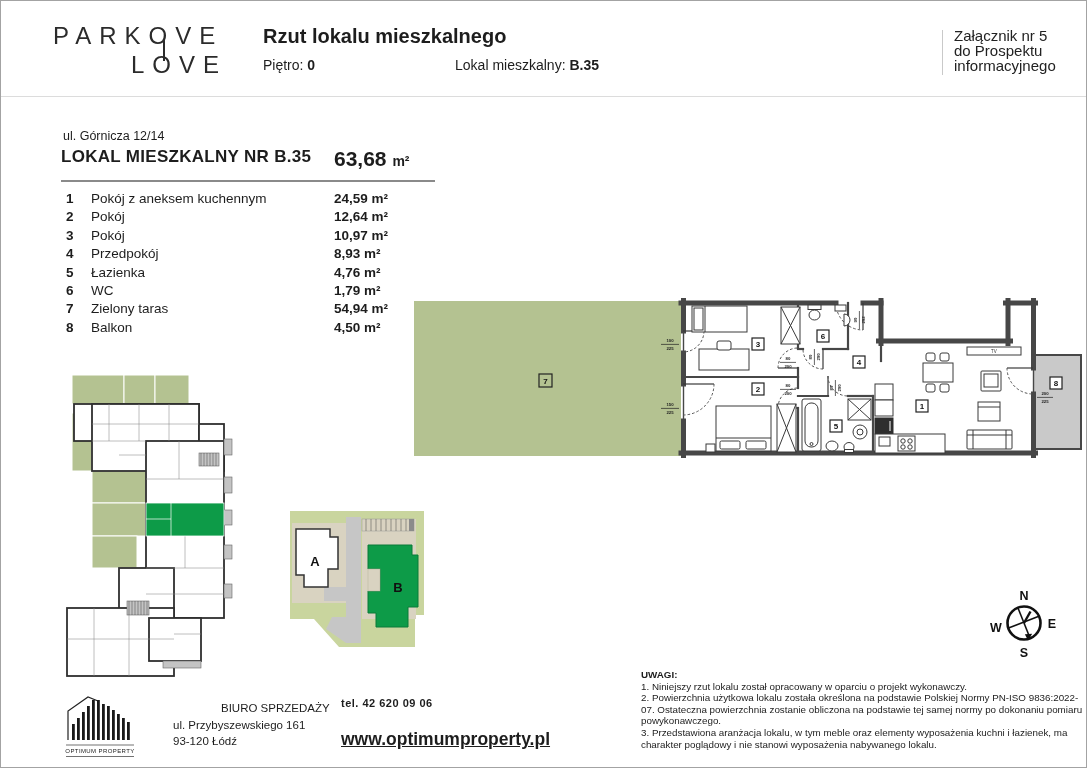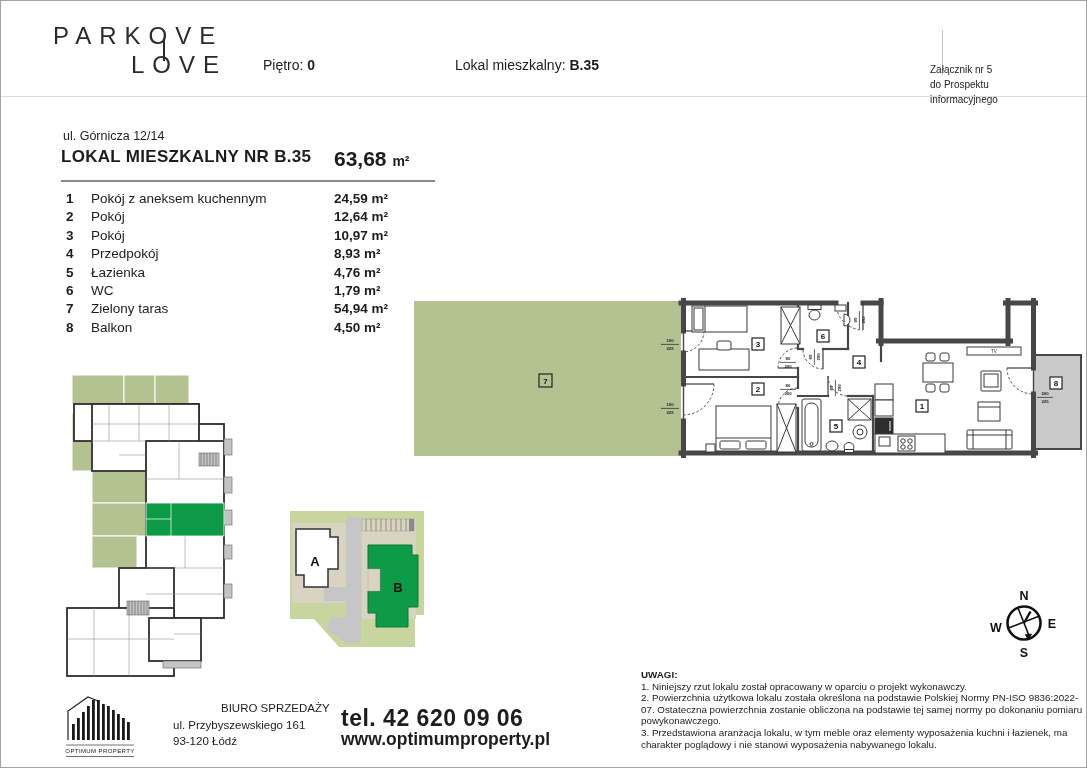--- a/index.html
+++ b/index.html
@@ -11,21 +11,21 @@
   
   .logo{left:52px;top:20px;font-size:24px;font-weight:300;letter-spacing:8px;color:#2b2b2b;line-height:29px;}
   .logo .l2{margin-left:78px;}
   .logo-tail{left:162px;top:38px;width:1.5px;height:22px;background:#2b2b2b;}
   .doc-title{left:262px;top:24px;font-size:20px;font-weight:700;}
   .sub-meta{left:262px;top:56px;font-size:14px;text-align:right;}
   .sub-meta .item2{position:absolute;left:96px;top:0;width:240px;}
   .specs{left:556px;top:27px;font-size:14px;line-height:29px;}
   b{font-weight:700;}
   .vline{left:941px;top:29px;width:1px;height:45px;background:#c9c9c9;}
-  .attachment{left:929px;top:27px;font-size:10px;line-height:15px;color:#222;margin-top:34px;}
+  .attachment{left:953px;top:27px;font-size:15px;line-height:15px;color:#222;}
   .header-rule{left:0;top:95px;width:1087px;height:1px;background:#dcdcdc;}
 
   
   .address{left:62px;top:128px;font-size:12.5px;}
   .unit-title{left:60px;top:146px;font-size:17px;font-weight:700;letter-spacing:.3px;}
   .unit-area{left:333px;top:146px;font-size:21px;font-weight:700;}
   .unit-area .u{font-size:14px;}
   .unit-rule{left:60px;top:179px;width:374px;height:1.5px;background:#8a8a8a;}
   .room-table{left:62px;top:190px;width:372px;}
   .room-row{position:relative;height:18.4px;font-size:13.5px;}
@@ -35,22 +35,22 @@
 
   .loc-title{left:62px;top:344px;font-size:13.5px;font-weight:700;}
 
   
   .notes{left:640px;top:668px;width:448px;font-size:9.8px;line-height:11.6px;color:#1c1c1c;}
   .notes .nh{font-weight:700;}
 
   
   .office{left:172px;top:699px;font-size:11.5px;line-height:16.5px;}
   .office .oh{font-weight:400;padding-left:48px;}
-  .phone{left:340px;top:696px;font-size:23px;font-weight:700;letter-spacing:.5px;margin-top:8px;}
-  .website{left:340px;top:728px;font-size:17.5px;font-weight:700;}
+  .phone{left:340px;top:696px;font-size:11px;font-weight:700;letter-spacing:.5px;}
+  .website{left:340px;top:728px;font-size:17.5px;font-weight:700;text-decoration:underline;}
 
   
   svg{display:block;}
   .wall{stroke:#474747;stroke-width:5;fill:none;stroke-linecap:square;}
   .wallthin{stroke:#474747;stroke-width:1.4;fill:none;}
   .iwall{stroke:#474747;stroke-width:2.2;fill:none;stroke-linecap:square;}
   .furn{stroke:#3a3a3a;stroke-width:1;fill:#ffffff;}
   .furnl{stroke:#3a3a3a;stroke-width:1;fill:none;}
   .arc{stroke:#555;stroke-width:1;fill:none;stroke-dasharray:2.6 2;}
   .leaf{stroke:#3a3a3a;stroke-width:1.2;fill:none;}
@@ -73,20 +73,21 @@
 <body>
 
 <div class="page">
 
   <div class="abs logo">
     <div class="l1">PARKOVE</div>
     <div class="l2">LOVE</div>
   </div>
   <div class="abs logo-tail"></div>
 
+  <div class="abs doc-title">Rzut lokalu mieszkalnego</div>
   <div class="abs sub-meta">
     <span>Piętro: </span><b>0</b>
     <span class="item2"><span>Lokal mieszkalny: </span><b>B.35</b></span>
   </div>
 
 
   <div class="abs vline"></div>
   <div class="abs attachment">
     <div>Załącznik nr 5</div>
     <div>do Prospektu</div>

